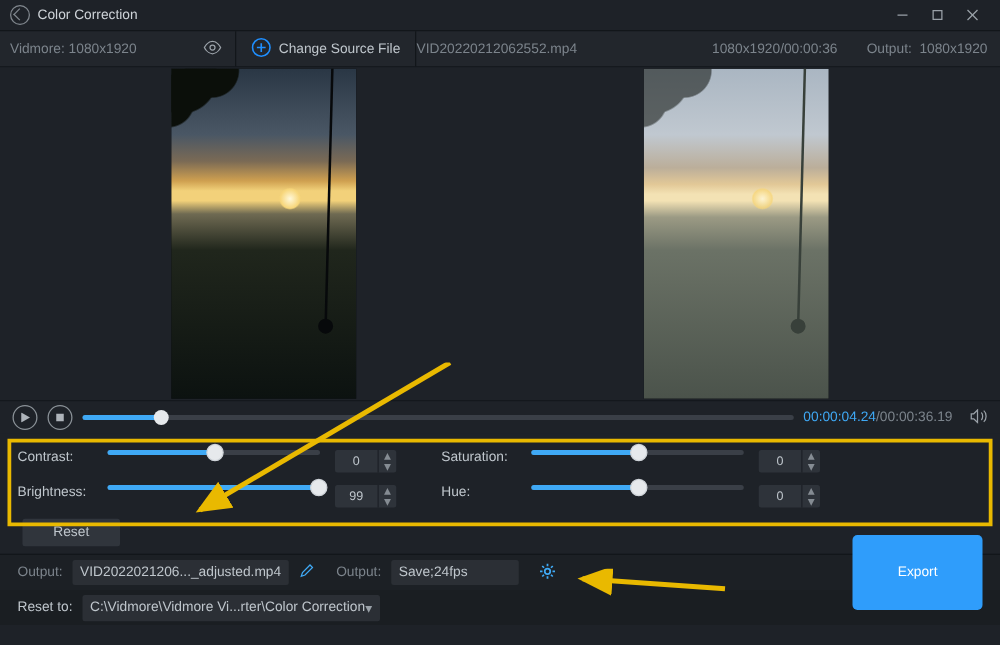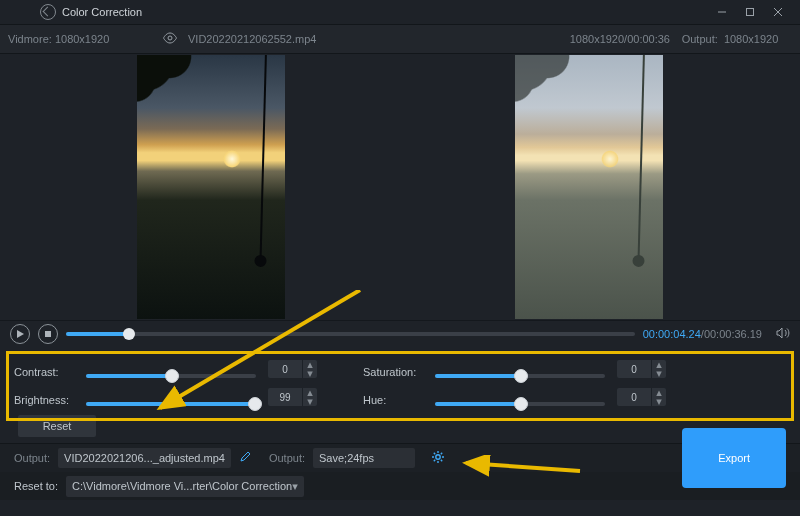--- a/index.html
+++ b/index.html
@@ -9,35 +9,35 @@
     --text:#bfc6cc;
     --muted:#7c848c;
     --accent:#3fa9f5;
     --accent2:#1f8fff;
     --gold:#e9b900;
     --black:#0e1216;
   }
   html,body{margin:0;padding:0;background:#202228;}
   .win{width:800px;height:516px;background:var(--bg);color:var(--text);font-family:"Segoe UI",Arial,sans-serif;font-size:11px;position:relative;overflow:hidden;}
   
-  .titlebar{height:24px;display:flex;align-items:center;padding:0 8px;background:var(--bg);margin-left:32px;}
+  .titlebar{height:24px;display:flex;align-items:center;padding:0 8px;background:var(--bg);}
   .titlebar .logo{width:14px;height:14px;border:1px solid #9aa1a8;border-radius:50%;position:relative;margin-right:6px;opacity:.8}
   .titlebar .logo:before{content:"";position:absolute;left:3px;top:3px;width:6px;height:6px;border-left:1px solid #9aa1a8;border-bottom:1px solid #9aa1a8;transform:rotate(45deg);}
   .titlebar .ttl{color:#cfd4d9}
   .titlebar .spacer{flex:1}
   .winbtn{width:28px;height:24px;display:flex;align-items:center;justify-content:center;color:#9aa1a8;cursor:pointer}
   .winbtn svg{display:block}
   
   .toolbar{height:28px;display:flex;align-items:center;border-top:1px solid #12161a;border-bottom:1px solid #12161a;background:#22262c;font-size:11px}
   .tool-left{width:180px;display:flex;align-items:center;padding-left:8px;color:var(--muted)}
   .eye{margin-left:auto;margin-right:10px;color:#9aa1a8;cursor:pointer}
   .change{padding:0 12px;display:flex;align-items:center;gap:6px;color:var(--text);height:28px;border-left:1px solid #12161a;border-right:1px solid #12161a;cursor:pointer}
   .change .plus{color:var(--accent2)}
   .mid{flex:1;display:flex;align-items:center;justify-content:space-between;gap:10px;color:var(--muted)}
-  .tool-right{width:120px;text-align:center;padding-right:10px;color:var(--muted)}
+  .tool-right{width:120px;text-align:right;padding-right:10px;color:var(--muted)}
   
   .previews{height:266px;background:var(--bg);display:flex;align-items:center;justify-content:center;gap:230px;position:relative}
   .thumb{width:148px;height:264px;background:#0b0e12;border:none;position:relative;overflow:hidden}
   
   .sky1{position:absolute;inset:0;background:linear-gradient(#2a3745 0%,#4a5765 20%,#7a6a55 28%,#cfa050 34%,#f2d17a 37%,#f2d17a 40%,#6f6a52 44%,#20261c 55%,#0c1210 100%)}
   .sky2{position:absolute;inset:0;background:linear-gradient(#aab6c2 0%,#c0c8d0 20%,#bbae9a 30%,#e2c897 35%,#f3e2b4 38%,#f3e2b4 40%,#9b9a84 45%,#6b7266 55%,#4b534b 100%)}
   .sun{position:absolute;left:58%;top:36%;width:18px;height:18px;border-radius:50%;background:radial-gradient(#fff8da,#f7d67a 60%,transparent 70%);filter:blur(.3px)}
   .leaves{position:absolute;left:-6px;top:-4px;width:70px;height:54px;background:radial-gradient(circle at 20% 20%,#0b0f0a 0 40%,transparent 42%),radial-gradient(circle at 55% 10%,#0b0f0a 0 34%,transparent 36%),radial-gradient(circle at 5% 55%,#0b0f0a 0 28%,transparent 30%);}
   .leaves.light{opacity:.55}
   .rope{position:absolute;right:18px;top:-4px;width:2px;height:210px;background:#07090b;transform:rotate(1.5deg);transform-origin:top}
@@ -50,30 +50,30 @@
   .track{flex:1;height:4px;background:#3a3f47;border-radius:2px;position:relative}
   .track .fill{position:absolute;left:0;top:0;height:100%;background:var(--accent);border-radius:2px}
   .track .knob{position:absolute;top:-4px;width:12px;height:12px;border-radius:50%;background:#e6e9ec;cursor:pointer}
   .times{color:var(--muted)}
   .times .cur{color:var(--accent)}
   .sound{color:#9aa1a8;margin-left:6px;cursor:pointer}
   
   .ctrls{position:relative;padding:8px 14px 6px 14px}
   .goldbox{position:absolute;left:6px;right:6px;top:4px;height:64px;border:3px solid var(--gold);pointer-events:none}
   .row{display:flex;align-items:center;height:28px;gap:8px}
-  .cell{display:flex;align-items:flex-end;gap:12px}
+  .cell{display:flex;align-items:flex-start;gap:12px}
   .lbl{width:60px;color:var(--text)}
   .slider{width:170px;height:4px;background:#3a3f47;border-radius:2px;position:relative;cursor:pointer}
   .slider .sfill{position:absolute;left:0;top:0;height:100%;background:var(--accent);border-radius:2px}
   .slider .sknob{position:absolute;top:-5px;width:12px;height:12px;border-radius:50%;background:#e6e9ec;border:1px solid #cfd4d9}
   .num{display:flex;align-items:center;background:#2e333a;border-radius:2px;height:18px}
   .num input{width:30px;background:transparent;border:none;color:var(--text);text-align:center;font-size:10px;outline:none}
   .steppers{display:flex;flex-direction:column;border-left:1px solid #1c2127}
   .step{width:14px;height:9px;display:flex;align-items:center;justify-content:center;color:#858c93;cursor:pointer}
-  .cell.rt{margin-left:38px}
+  .cell.rt{margin-left:28px}
   .reset{margin-top:4px;margin-left:4px;background:#30353c;padding:5px 16px;width:46px;text-align:center;border-radius:2px;color:var(--text);cursor:pointer}
   
   .outbar{display:flex;align-items:center;height:28px;padding:0 14px;background:#1c2025;border-top:1px solid #12161a;gap:8px}
   .outbar .lbo{color:var(--muted)}
   .field{background:#2b2f35;padding:4px 6px;border-radius:2px;color:var(--text);min-width:160px}
   .field.sm{min-width:90px}
   .pen{color:var(--accent);cursor:pointer}
   .gear{color:var(--accent);cursor:pointer;margin-left:8px}
   .export{margin-left:auto;background:#2f9dfb;color:#fff;padding:24px 36px;border-radius:4px;cursor:pointer}
   .savebar{display:flex;align-items:center;height:28px;padding:0 14px;background:#1a1e22;gap:8px}
@@ -112,20 +112,30 @@
   <div class="toolbar">
     <div class="tool-left">
       <span>Vidmore:</span>&nbsp;
       <span>1080x1920</span>
       <span class="eye">
         <svg width="16" height="12" viewBox="0 0 16 12">
             <path d="M8 1C4 1 1.5 6 1.5 6S4 11 8 11s6.5-5 6.5-5S12 1 8 1z" fill="none" stroke="currentColor"></path>
             <circle cx="8" cy="6" r="2" fill="none" stroke="currentColor"></circle>
           </svg>
       </span>
+    </div>
+    <div class="change">
+      <span class="plus">
+        <svg width="16" height="16">
+            <circle cx="8" cy="8" r="7" fill="none" stroke="currentColor" stroke-width="1.3"></circle>
+            <line x1="8" y1="4.5" x2="8" y2="11.5" stroke="currentColor" stroke-width="1.3"></line>
+            <line x1="4.5" y1="8" x2="11.5" y2="8" stroke="currentColor" stroke-width="1.3"></line>
+          </svg>
+      </span>
+      <span>Change Source File</span>
     </div>
     <div class="mid">
       <span>VID20220212062552.mp4</span>
       <span><span>1080x1920</span>/<span>00:00:36</span></span>
     </div>
     <div class="tool-right">
       <span>Output:</span>&nbsp;
       <span>1080x1920</span>
     </div>
   </div>

